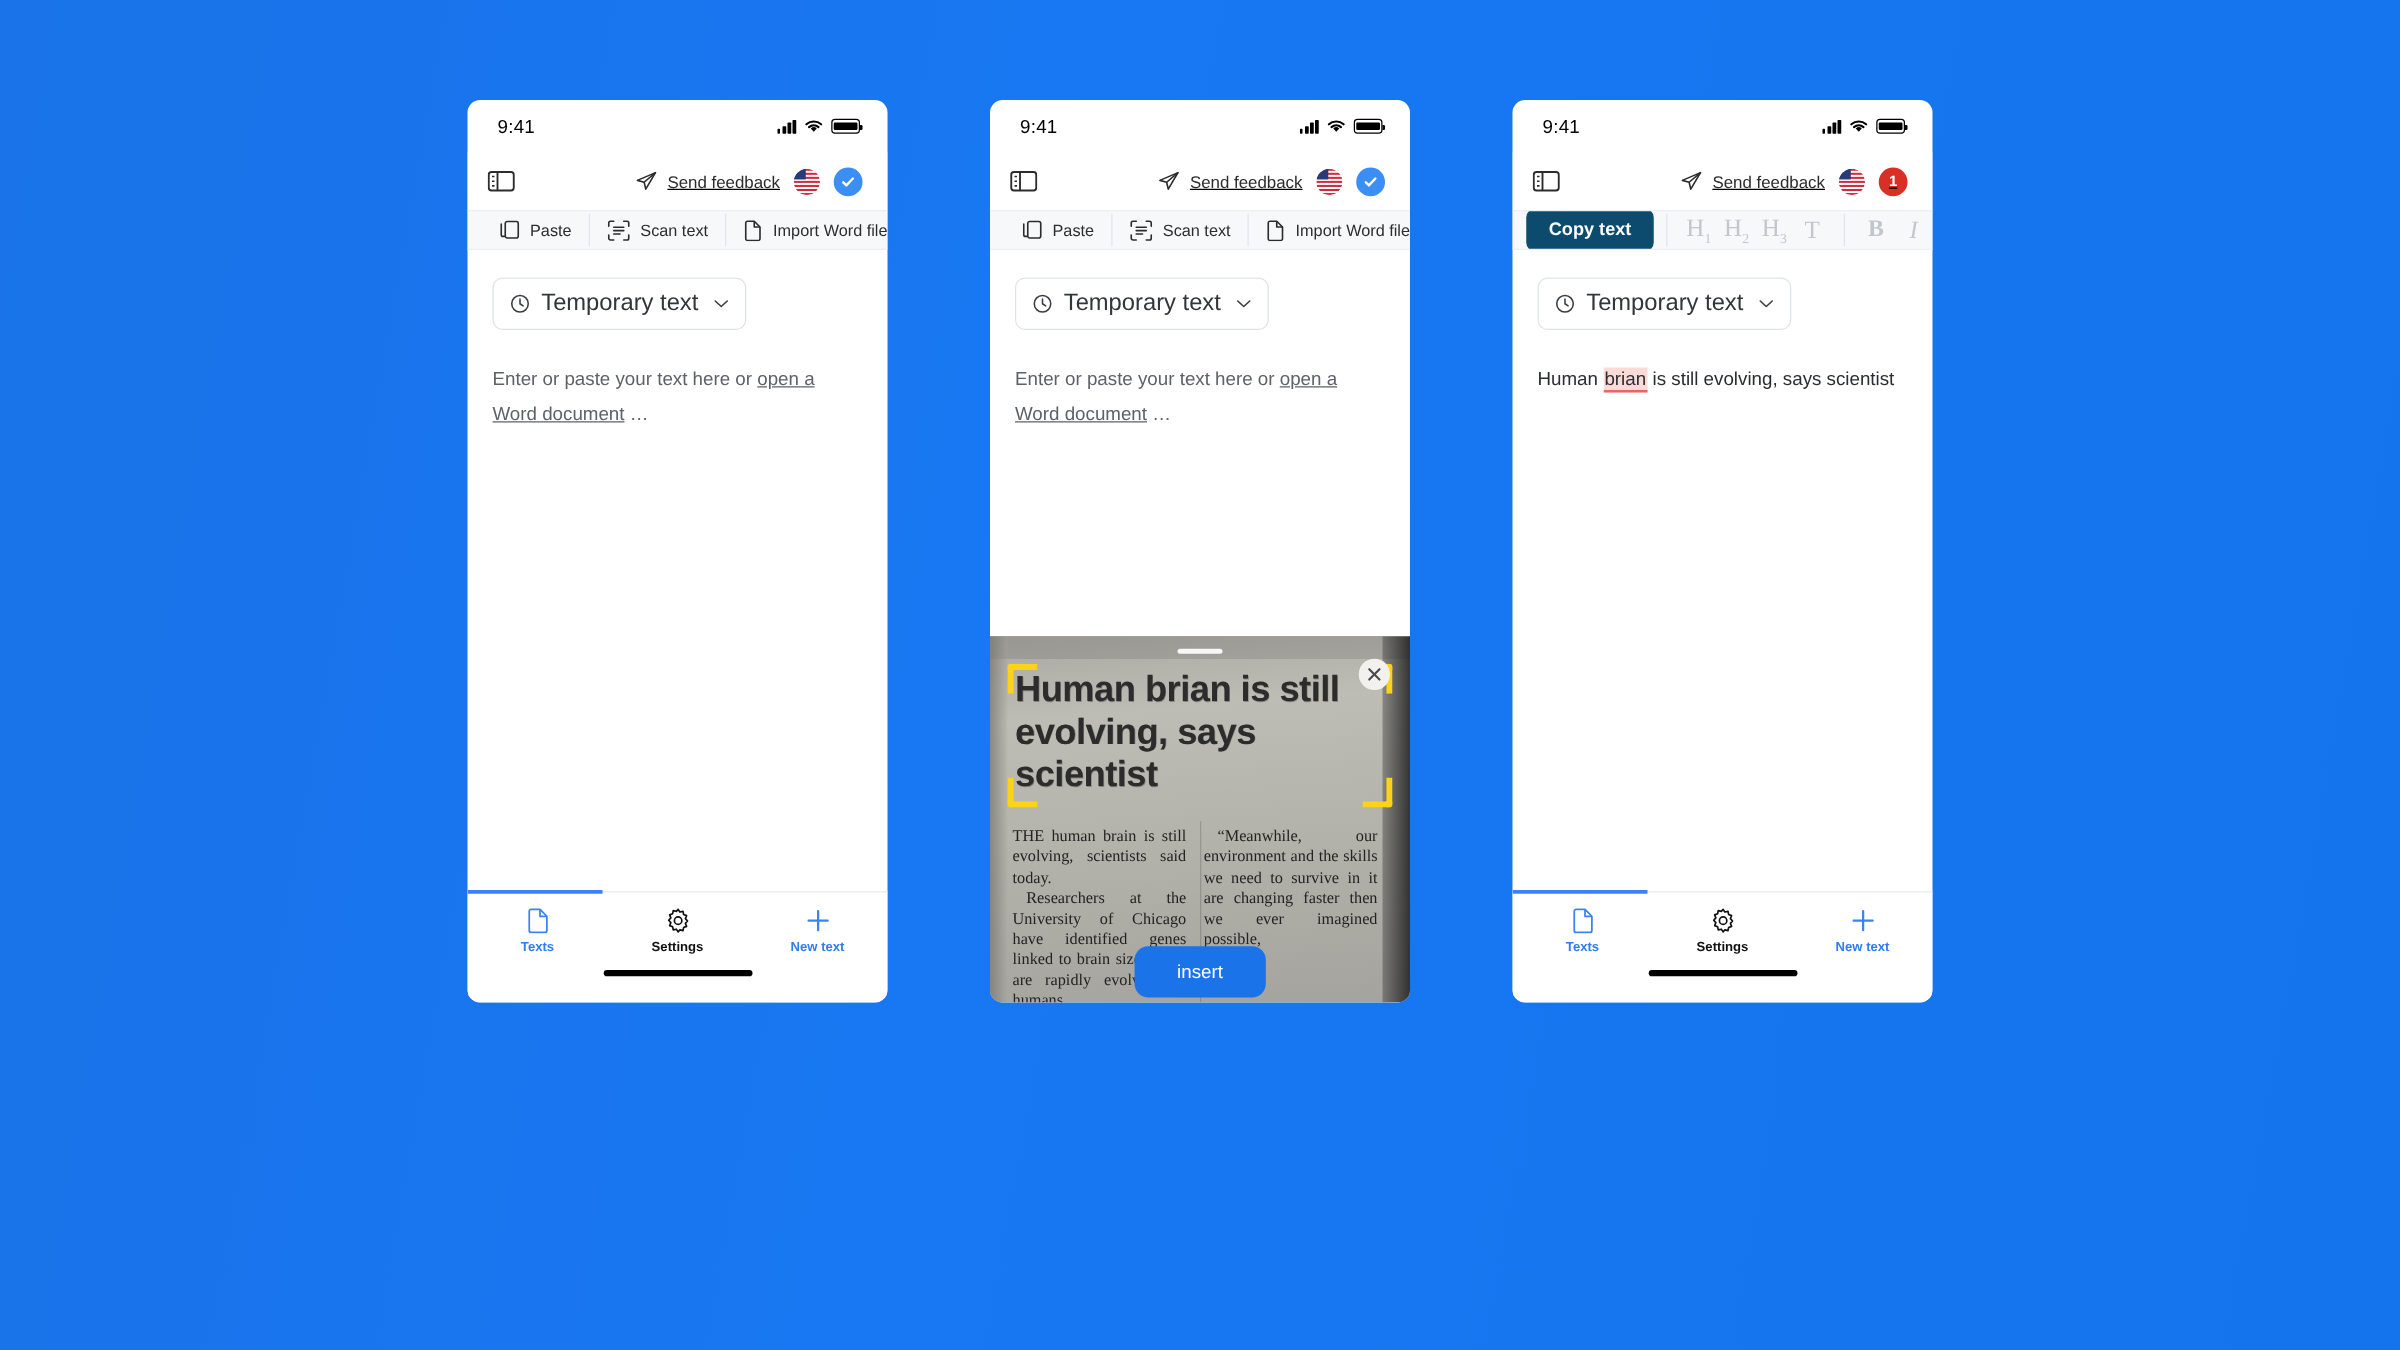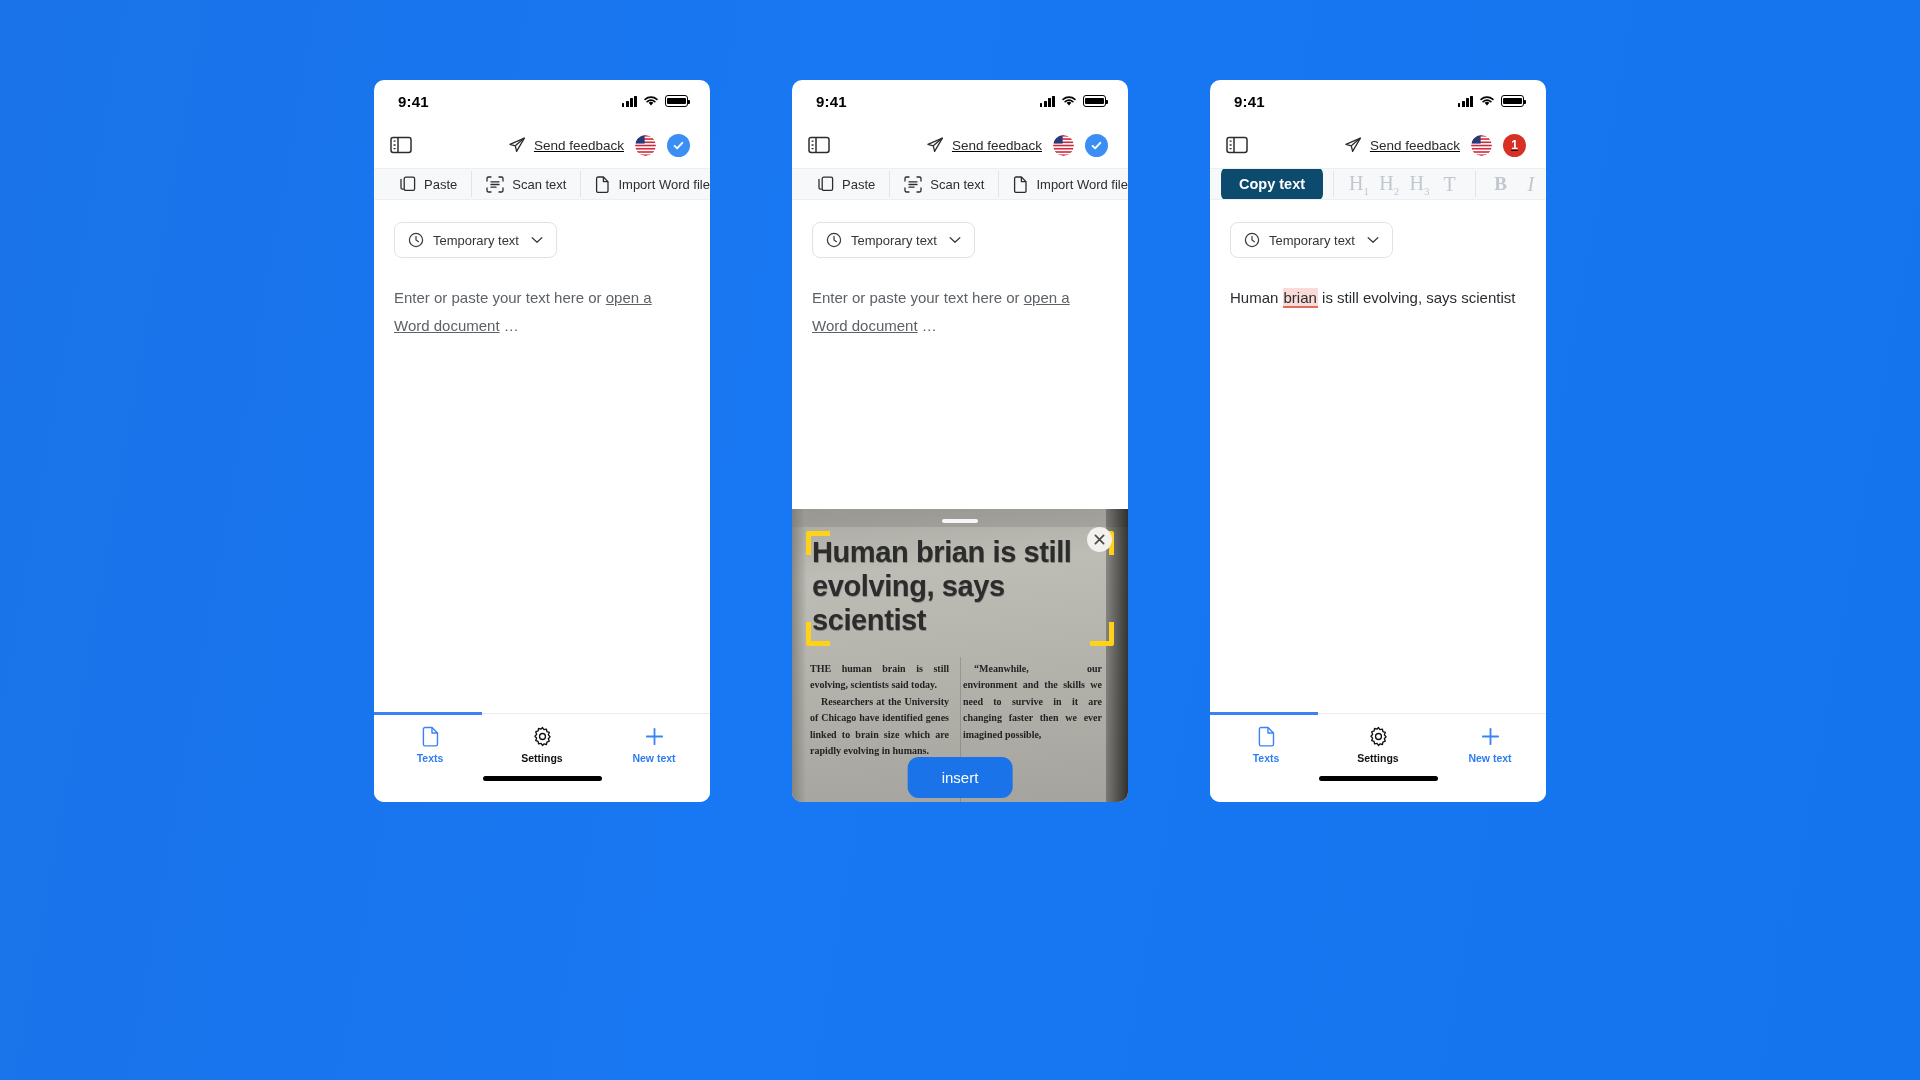--- a/index.html
+++ b/index.html
@@ -38,21 +38,21 @@
   
   .statusbar {
     height: 42px;
     display: flex;
     align-items: center;
     justify-content: space-between;
     padding: 0 22px 0 24px;
   }
   .status-time {
     font-size: 15px;
-    font-weight: bold;
+    font-weight: normal;
     color: #000;
     letter-spacing: .2px;
   }
   .status-right { display: flex; align-items: center; gap: 6px; }
   .bars { display: flex; align-items: flex-end; gap: 1.6px; height: 11px; }
   .bars i { display: block; width: 2.6px; background: #000; border-radius: .6px; }
   .bars i:nth-child(1) { height: 4px; }
   .bars i:nth-child(2) { height: 6px; }
   .bars i:nth-child(3) { height: 8.5px; }
   .bars i:nth-child(4) { height: 11px; }
@@ -140,21 +140,21 @@
   .fmt-ico sub { font-size: 11px; }
   .fmt-ico.bold { font-weight: bold; font-size: 19px; }
   .fmt-ico.ital { font-style: italic; font-size: 20px; }
 
   
   .sheet { padding: 22px 20px 0 20px; position: relative; }
   .pill {
     display: inline-flex; align-items: center; gap: 9px;
     border: 1px solid #dfe3e8; border-radius: 8px;
     padding: 9px 13px;
-    font-size: 13px; color: #32353a;
+    font-size: 19px; color: #32353a;
     background: #fff;
   }
   .pill .chev { margin-left: 3px; }
   .placeholder {
     margin-top: 26px;
     font-size: 15px; line-height: 28px;
     color: #5d6268;
   }
   .placeholder a { color: #5d6268; text-decoration: underline; }
   .doc-text {
@@ -243,24 +243,23 @@
   .brackets span { position: absolute; width: 24px; height: 24px; }
   .brackets .tl { top: 0; left: 0; border-top: 5px solid #ffd21a; border-left: 5px solid #ffd21a; border-radius: 3px 0 0 0; }
   .brackets .tr { top: 0; right: 0; border-top: 5px solid #ffd21a; border-right: 5px solid #ffd21a; border-radius: 0 3px 0 0; }
   .brackets .bl { bottom: 0; left: 0; border-bottom: 5px solid #ffd21a; border-left: 5px solid #ffd21a; border-radius: 0 0 0 3px; }
   .brackets .br { bottom: 0; right: 0; border-bottom: 5px solid #ffd21a; border-right: 5px solid #ffd21a; border-radius: 0 0 3px 0; }
 
   .cols {
     position: absolute; top: 152px; left: 18px; right: 26px; bottom: 0;
     display: flex; gap: 14px;
     font-family: "Liberation Serif", serif;
-    font-size: 10px; line-height: 16.4px;
+    font-size: 13px; line-height: 16.4px;
     color: #232323;
     text-align: justify;
-    font-weight: bold;
   }
   .cols .col { flex: 1; }
   .cols .col p { margin: 0; }
   .cols .col p.ind { text-indent: 11px; }
   .vrule {
     position: absolute; top: 148px; bottom: 0; left: 50%;
     width: 1px; background: rgba(80,80,80,.28);
   }
   .insert-btn {
     position: absolute; left: 50%; bottom: 4px;

